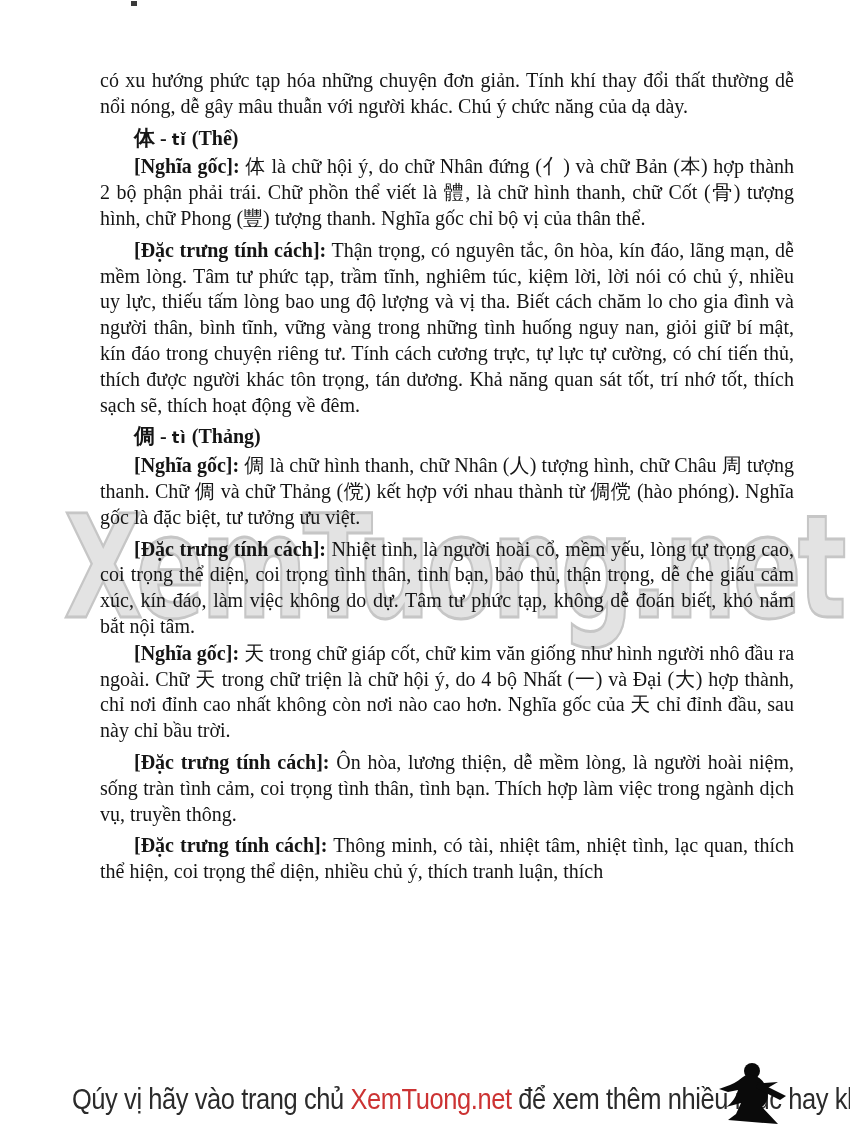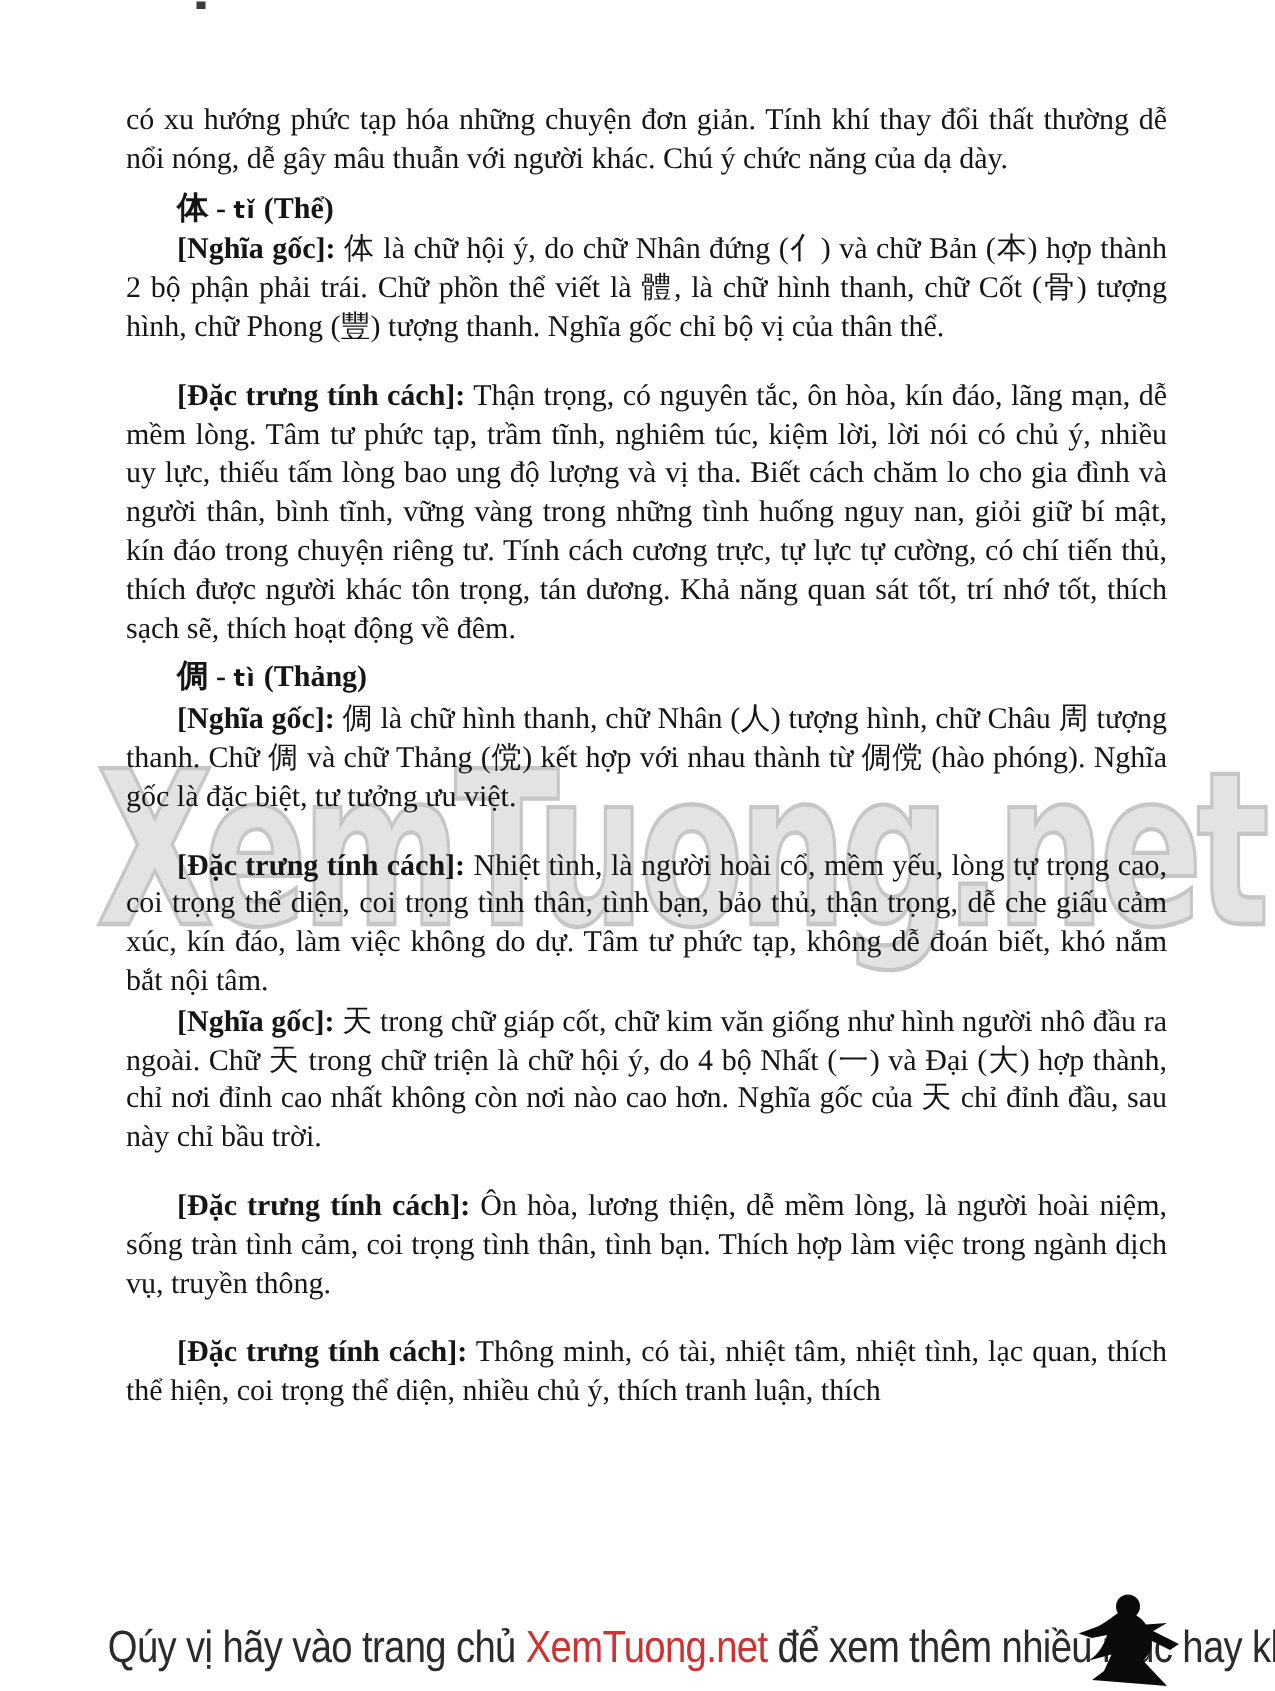--- a/index.html
+++ b/index.html
@@ -19,27 +19,27 @@
     font-family:"DejaVu Sans",sans-serif;font-weight:bold;
     font-size:150px;line-height:1;letter-spacing:-6px;white-space:nowrap;
     color:rgba(255,255,255,0.45);
     -webkit-text-stroke:3px #c6c6c6;
     text-shadow:0 0 1px #cccccc;
     transform:scaleX(0.68) scaleY(0.95);transform-origin:left top;
     pointer-events:none;
   }
 
   .content{
-    position:absolute;left:84px;top:68px;width:694px;z-index:2;
+    position:absolute;left:100px;top:68px;width:694px;z-index:2;
     font-size:20px;line-height:25.8px;
     text-align:justify;
   }
   .content p{margin:0;text-indent:34px;}
   .content p.continuation{text-indent:0;}
-  .content p.dactrung{margin-top:20px;margin-bottom:1px;}
+  .content p.dactrung{margin-top:6px;margin-bottom:1px;}
   .label{font-weight:bold;}
 
   .entry-heading{
     font-size:20px;font-weight:bold;
     margin:6px 0 2px 0;text-indent:34px;text-align:left;
   }
   .hanzi{font-size:21px;font-weight:bold;}
   .pinyin{
     font-family:"DejaVu Sans",sans-serif;font-weight:bold;
     font-size:16px;letter-spacing:1px;

